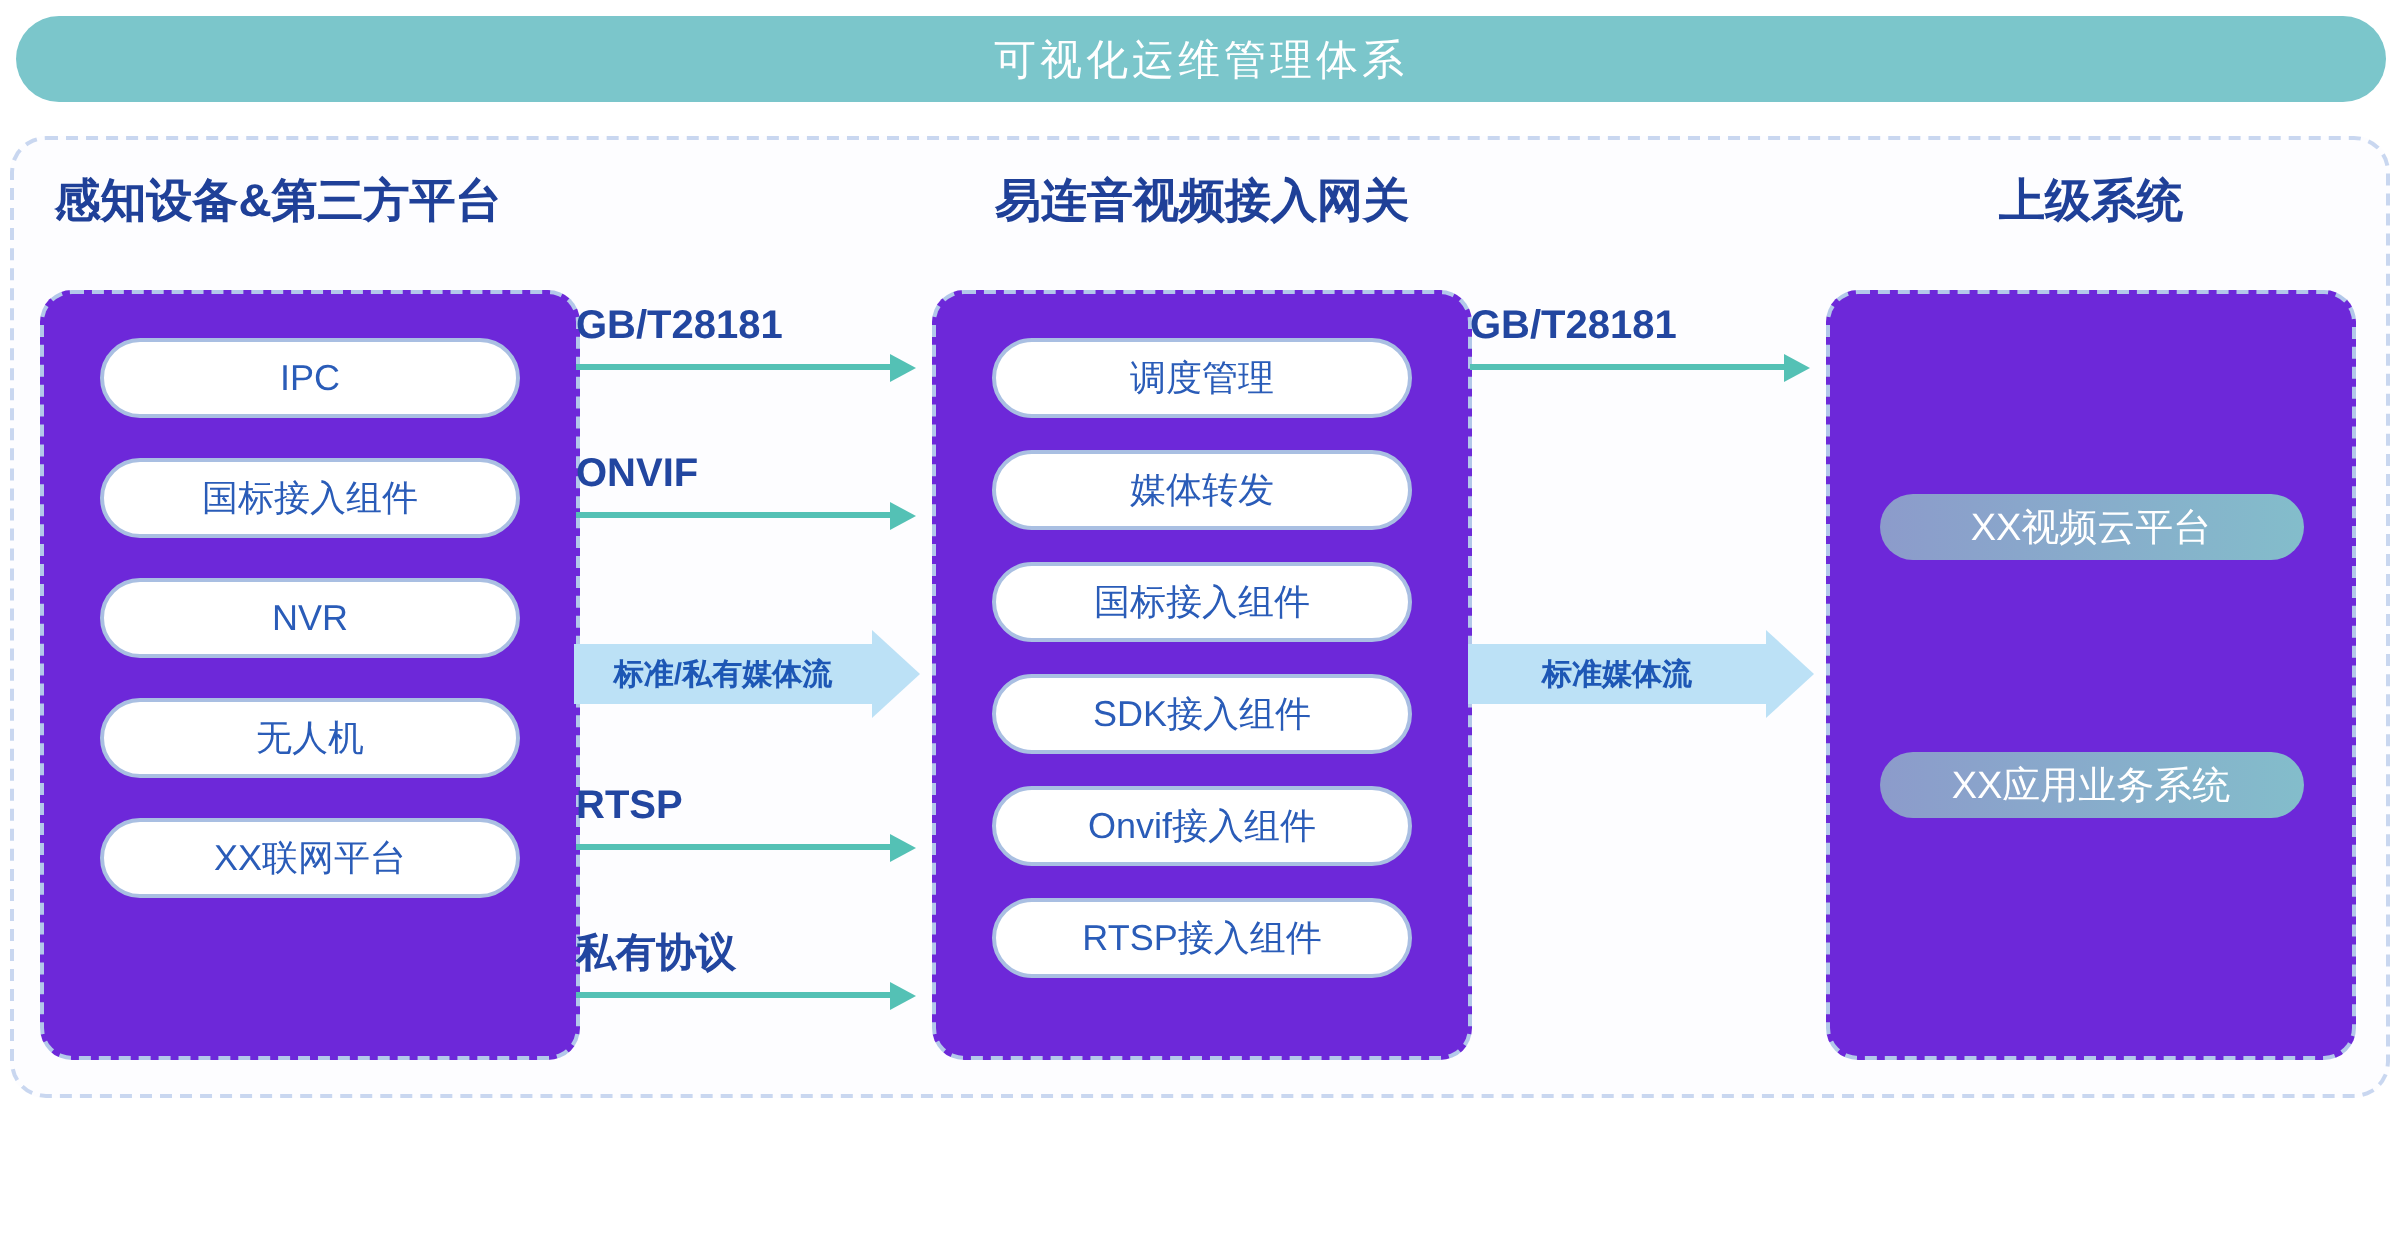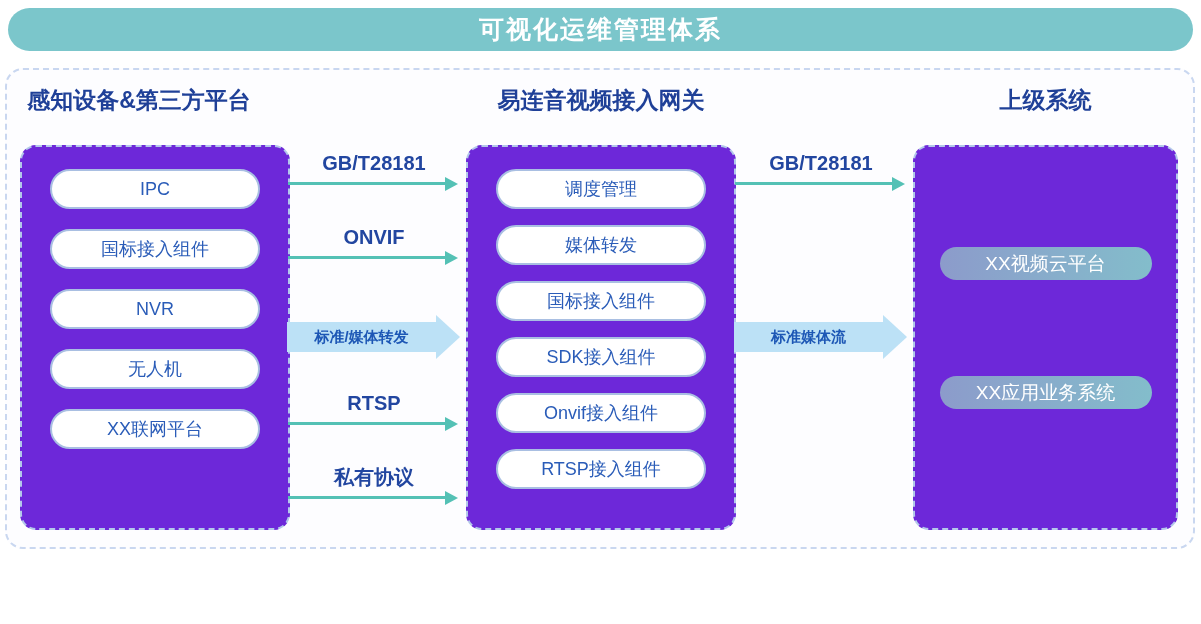--- a/index.html
+++ b/index.html
@@ -12,22 +12,22 @@
     background: #ffffff;
     overflow: hidden;
   }
   .banner {
     position: absolute;
     left: 8px;
     width: 1185px;
     height: 43px;
     border-radius: 22px;
     color: #ffffff;
-    font-size: 25px;
-    font-weight: bold;
+    font-size: 21px;
+    font-weight: normal;
     letter-spacing: 2px;
     display: flex;
     align-items: center;
     justify-content: center;
   }
   .banner-top { top: 8px; background: #7BC6CB; }
   .banner-bottom { top: 570px; background: #56A8DB; }
   .outer-panel {
     position: absolute;
     left: 5px; top: 68px;
@@ -85,21 +85,20 @@
     align-items: center;
     justify-content: center;
     flex: 0 0 auto;
     text-align: center;
   }
   .flow-label {
     position: absolute;
     width: 172px;
     height: 26px;
     line-height: 26px;
-    text-align: center;
     color: #2246A0;
     font-size: 20px;
     font-weight: 600;
   }
   .arrow-line {
     position: absolute;
     width: 158px;
     height: 2.5px;
     background: #54C1B5;
   }
@@ -177,21 +176,21 @@
   </div>
 
   <div class="flow-label" style="left:288px;top:150px;">GB/T28181</div>
   <div class="arrow-line" style="left:288px;top:182px;"></div>
 
   <div class="flow-label" style="left:288px;top:224px;">ONVIF</div>
   <div class="arrow-line" style="left:288px;top:256px;"></div>
 
   <div class="big-arrow" style="left:287px;top:315px;">
     <div class="ba-body">
-      <span>标准/媒体转发</span>
+      <span>标准/私有媒体流</span>
     </div>
     <div class="ba-head"></div>
   </div>
 
   <div class="flow-label" style="left:288px;top:390px;">RTSP</div>
   <div class="arrow-line" style="left:288px;top:422px;"></div>
 
   <div class="flow-label" style="left:288px;top:464px;">私有协议</div>
   <div class="arrow-line" style="left:288px;top:496px;"></div>
 

